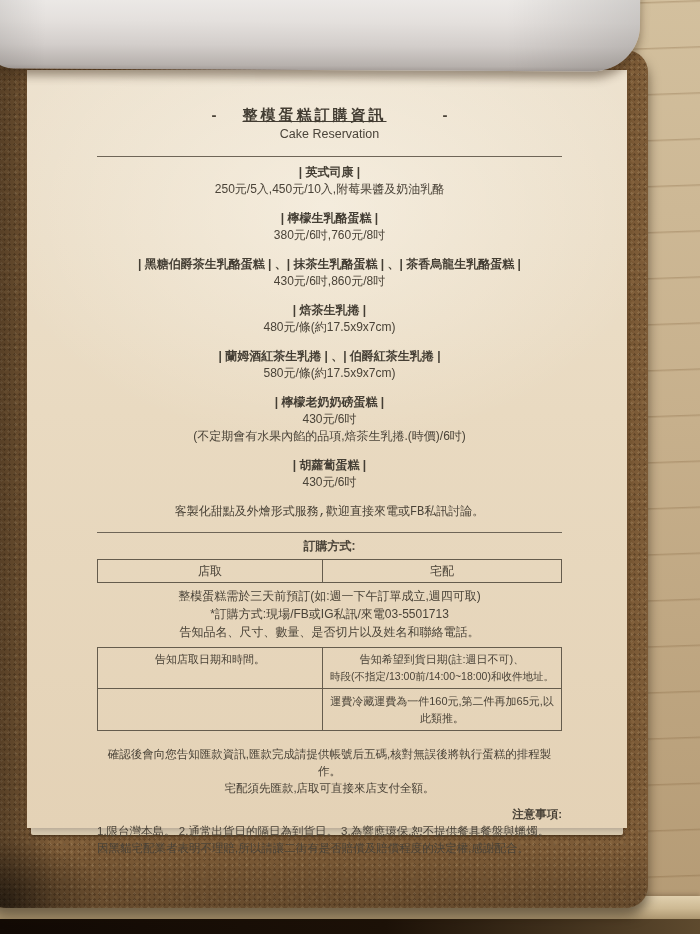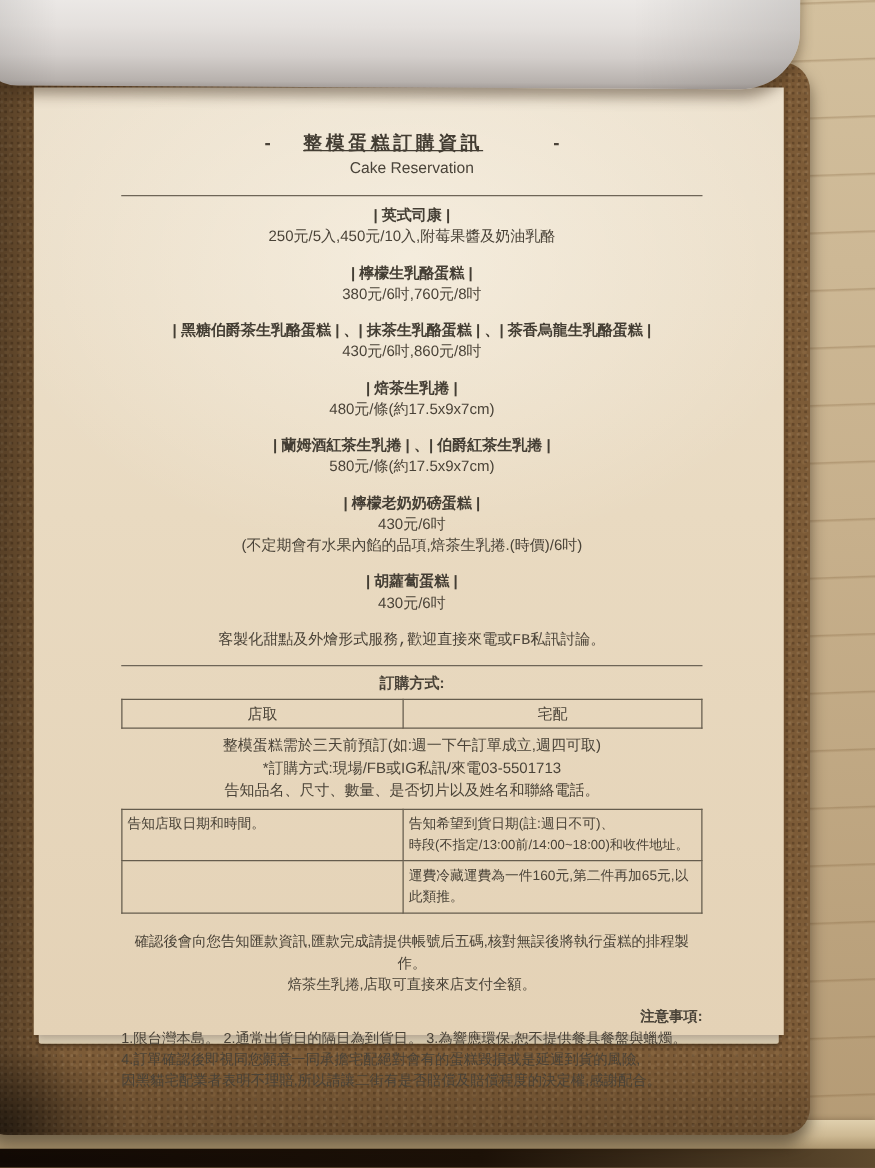--- a/index.html
+++ b/index.html
@@ -86,21 +86,21 @@
   .item-name{font-weight:600;color:#443e34;}
   .custom-note{margin-top:13px;font-family:Liberation Mono, monospace;}
   .rule2{margin-top:11px;margin-bottom:5px;}
   .order-heading{font-weight:600;margin-bottom:4px;}
   table{border-collapse:collapse;width:100%;color:#4a4338;}
   td{border:1px solid #655c4d;}
   .t1 td{height:20px;font-weight:400;text-align:center;font-size:12px;}
   .t1 .c1{width:48.5%;}
   .shared{margin:5px 0 6px 0;}
   .shared div{margin:1px 0;}
-  .t2 td{font-size:11px;vertical-align:top;padding:3px 4px;text-align:left;}
+  .t2 td{font-size:11px;vertical-align:top;padding:3px 4px;text-align:center;}
   .t2 .c1{width:48.5%;}
   .t2 .r1{height:40px;}
   .t2 .r2{height:32px;}
   .t2 .tight{font-size:10.5px;white-space:nowrap;}
   .t2 .fee{vertical-align:top;padding-top:4px;}
   .payment{margin-top:15px;font-size:11.5px;}
   .notes{text-align:left;margin-top:9px;font-size:11.5px;line-height:17px;}
   .notes-heading{font-weight:600;text-align:right;}
 
   
@@ -201,27 +201,26 @@
         </tr>
         <tr class="r2">
           <td class="c1"></td>
           <td class="fee">運費冷藏運費為一件160元,第二件再加65元,以此類推。</td>
         </tr>
         </tbody>
       </table>
 
       <div class="payment">
         <div>確認後會向您告知匯款資訊,匯款完成請提供帳號后五碼,核對無誤後將執行蛋糕的排程製作。</div>
-        <div>焙茶生乳捲,店取可直接來店支付全額。</div>
+        <div>宅配須先匯款,店取可直接來店支付全額。</div>
       </div>
 
       <div class="notes">
         <div class="notes-heading">注意事項:</div>
         <div>1.限台灣本島。 2.通常出貨日的隔日為到貨日。 3.為響應環保,恕不提供餐具餐盤與蠟燭。</div>
-        <div>4.訂單確認後即視同您願意一同承擔宅配絕對會有的蛋糕毀損或是延遲到貨的風險,</div>
         <div>因黑貓宅配業者表明不理賠,所以請讓二街有是否賠償及賠償程度的決定權,感謝配合。</div>
       </div>
 
     </div>
   </div>
 
   <div class="roll"></div>
 </div>
 
 </body></html>

